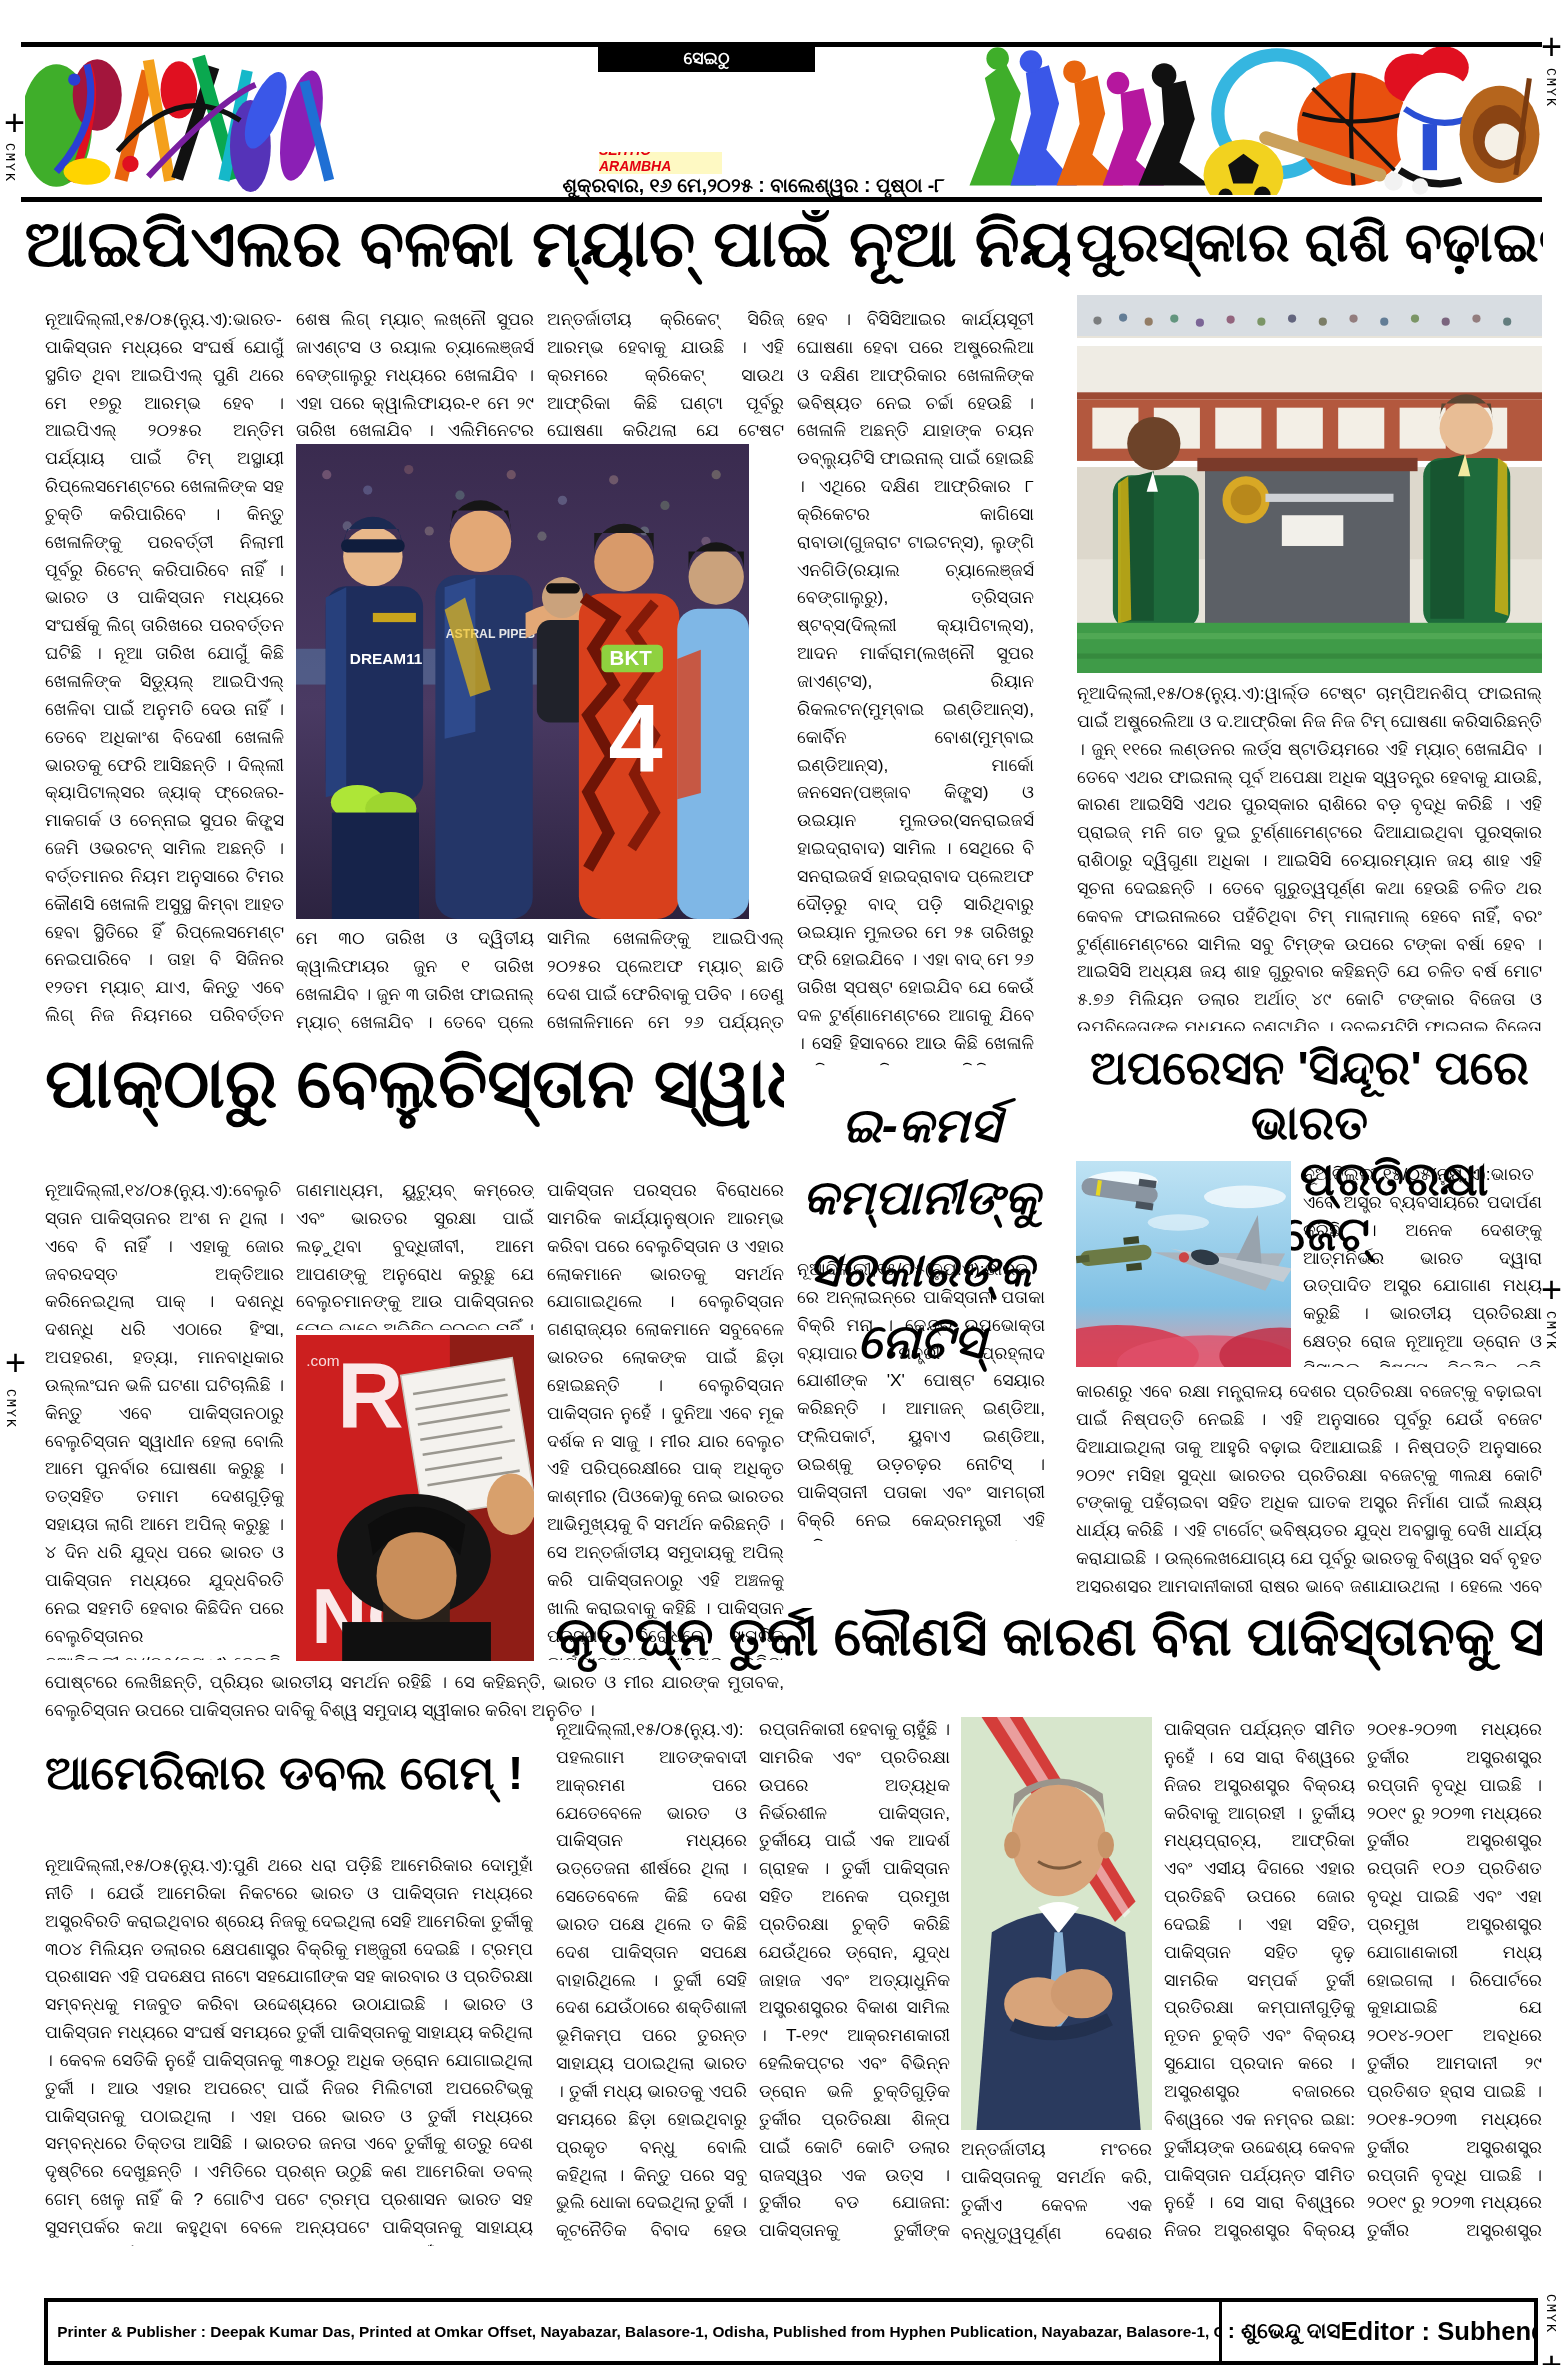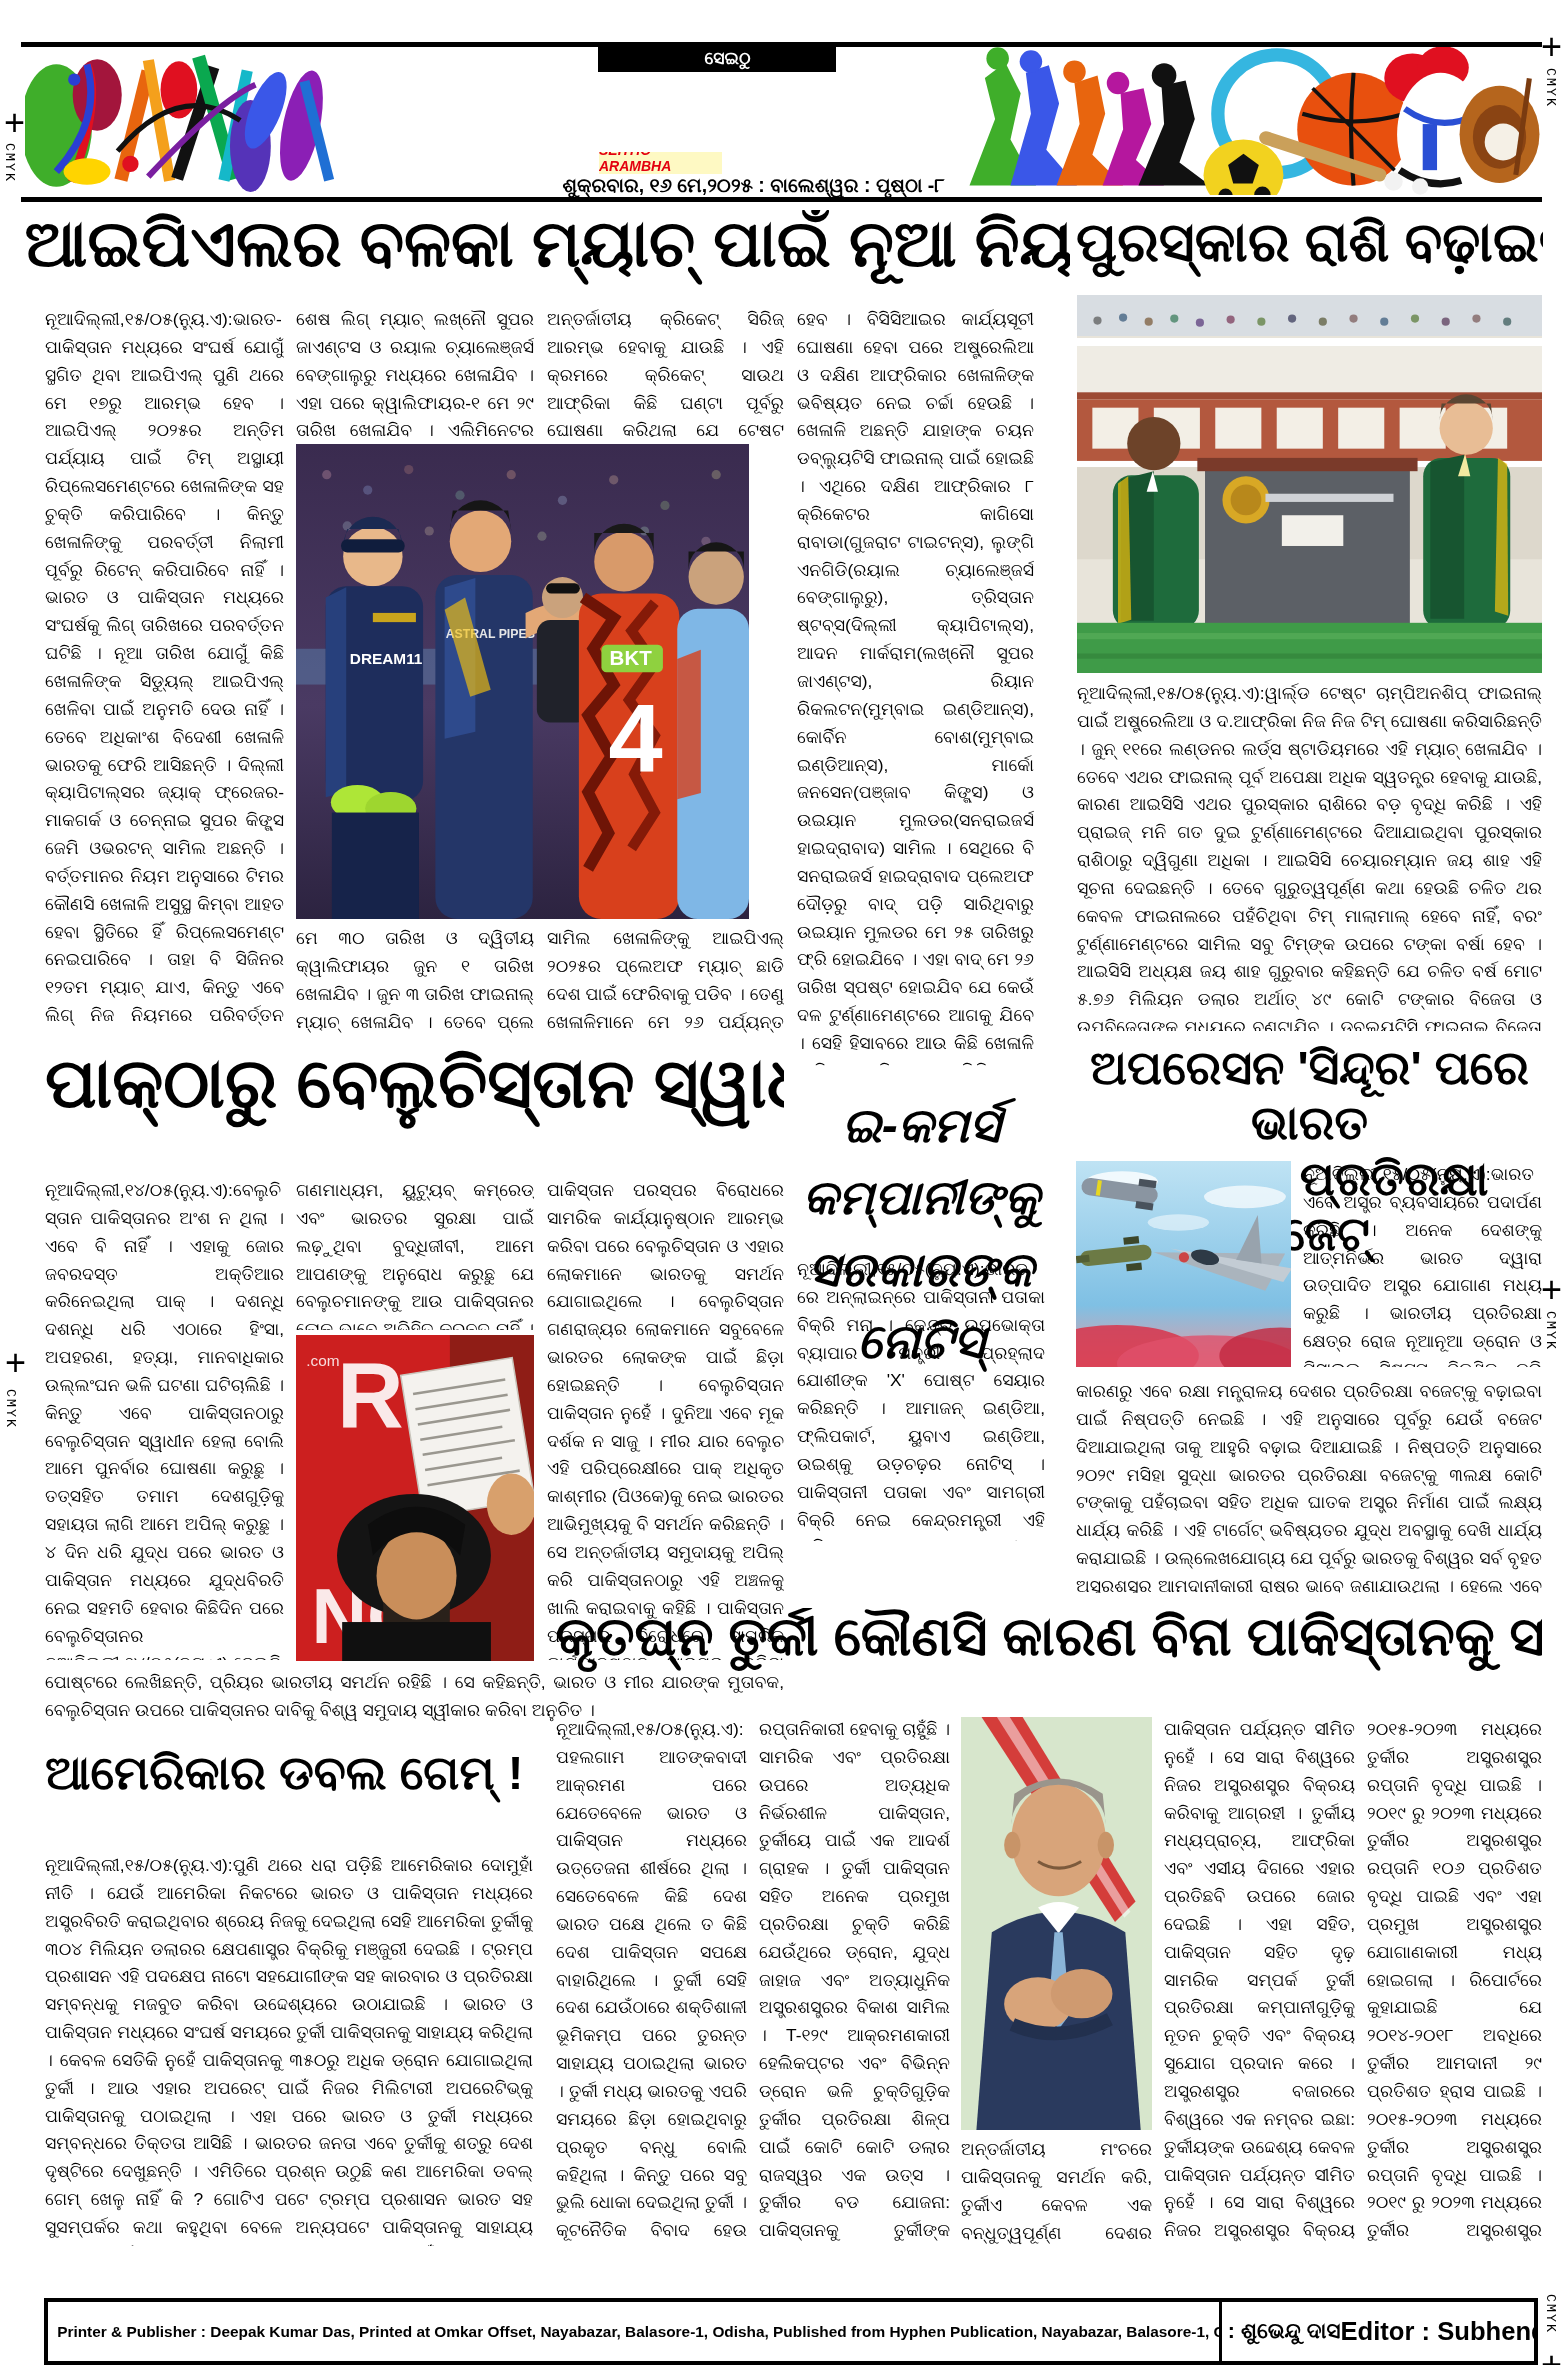--- a/index.html
+++ b/index.html
@@ -66,21 +66,21 @@
       <ellipse cx="470" cy="120" rx="30" ry="80" fill="#3a57e8" transform="rotate(22 470 120)"></ellipse>
       <path d="M180 200 q120 -140 240 -60" stroke="#111" stroke-width="10" fill="none"></path>
       <path d="M240 250 q140 -150 210 -180" stroke="#7a1fa0" stroke-width="12" fill="none"></path>
       <circle cx="205" cy="225" r="16" fill="#e01020"></circle>
       <circle cx="95" cy="60" r="12" fill="#2a3fd4"></circle>
       <ellipse cx="540" cy="150" rx="36" ry="110" fill="#8b1fb5" transform="rotate(12 540 150)"></ellipse>
       <rect x="560" y="60" width="20" height="200" fill="#1f6fd4" transform="rotate(-14 570 160)"></rect>
     </svg>
   </div>
 
-  <div class="kicker-box abs" style="left:598px;top:45px;width:217px;height:27px;padding-left:21px;">
+  <div class="kicker-box abs" style="left:598px;top:45px;width:217px;height:27px;">
     <span>ସେଇଠୁ</span>
   </div>
   <div class="badge abs" style="left:599px;top:152px;width:123px;height:21.5px;background:#fef9c3;color:#e3000f;font-size:14px;align-items:flex-end;">
     <span>SEITHO ARAMBHA</span>
   </div>
   <div class="dateline abs" style="left:533px;top:174px;width:441px;height:23.6px;font-size:19.5px;">ଶୁକ୍ରବାର, ୧୬ ମେ,୨୦୨୫ : ବାଲେଶ୍ୱର : ପୃଷ୍ଠା -୮</div>
 
   <div class="abs" style="left:949px;top:47px;width:592px;height:148px;">
     <svg viewBox="0 0 1156 288" width="592" height="148">
       <path d="M40 270 L90 140 L70 60 L110 30 L140 90 L120 180 L170 270" fill="#3fae2a"></path>

